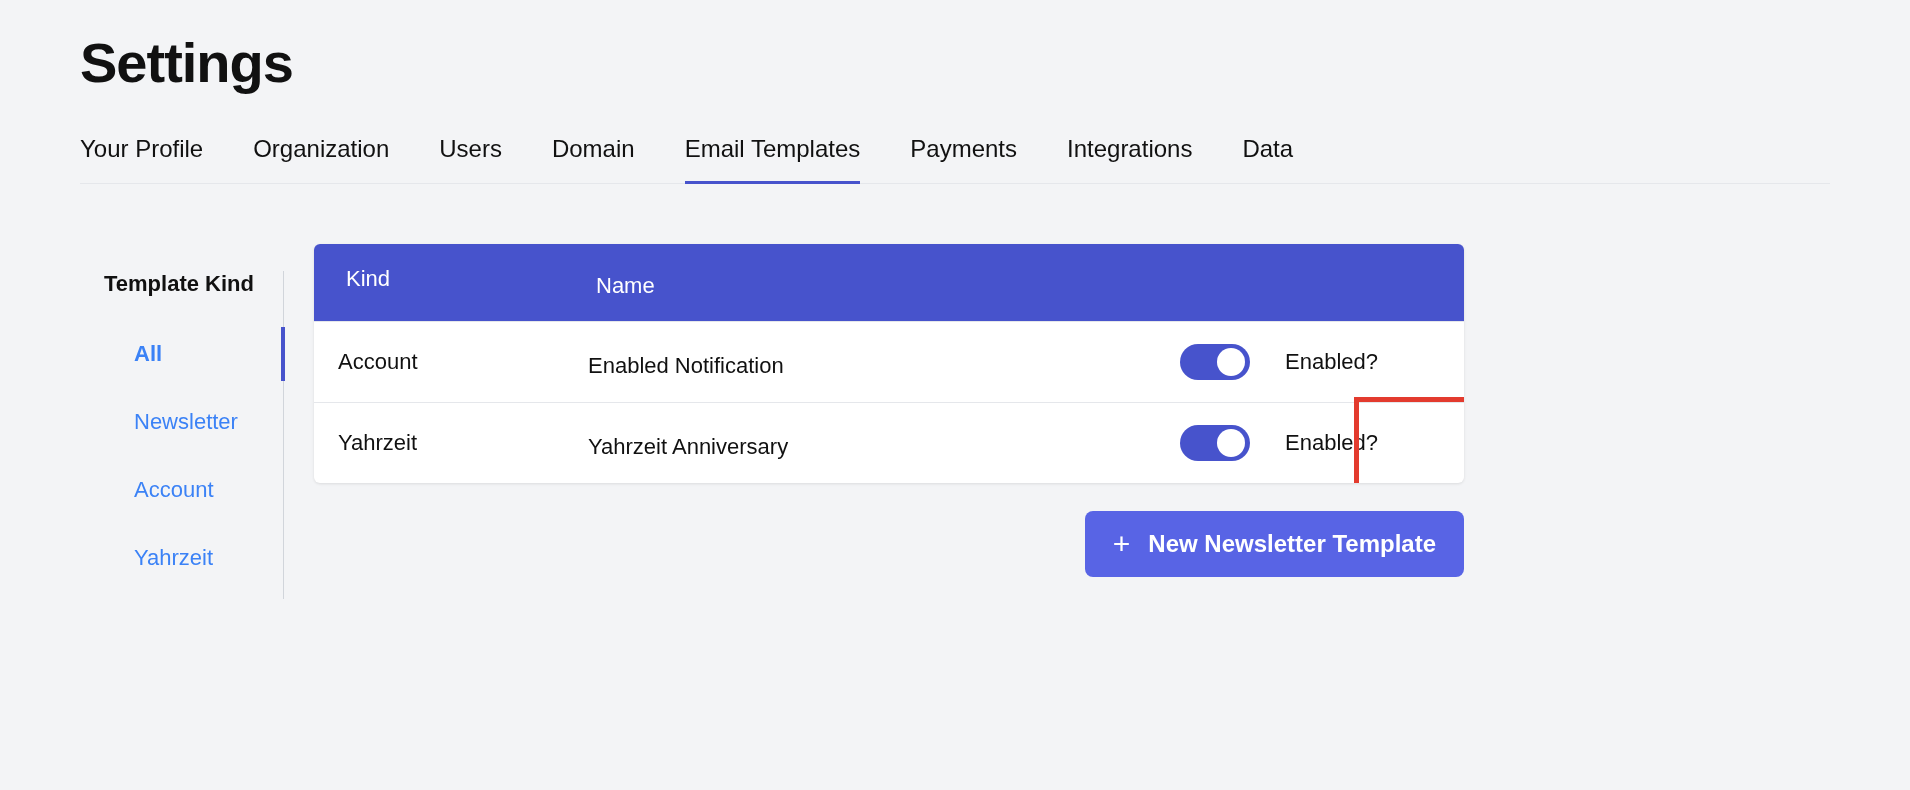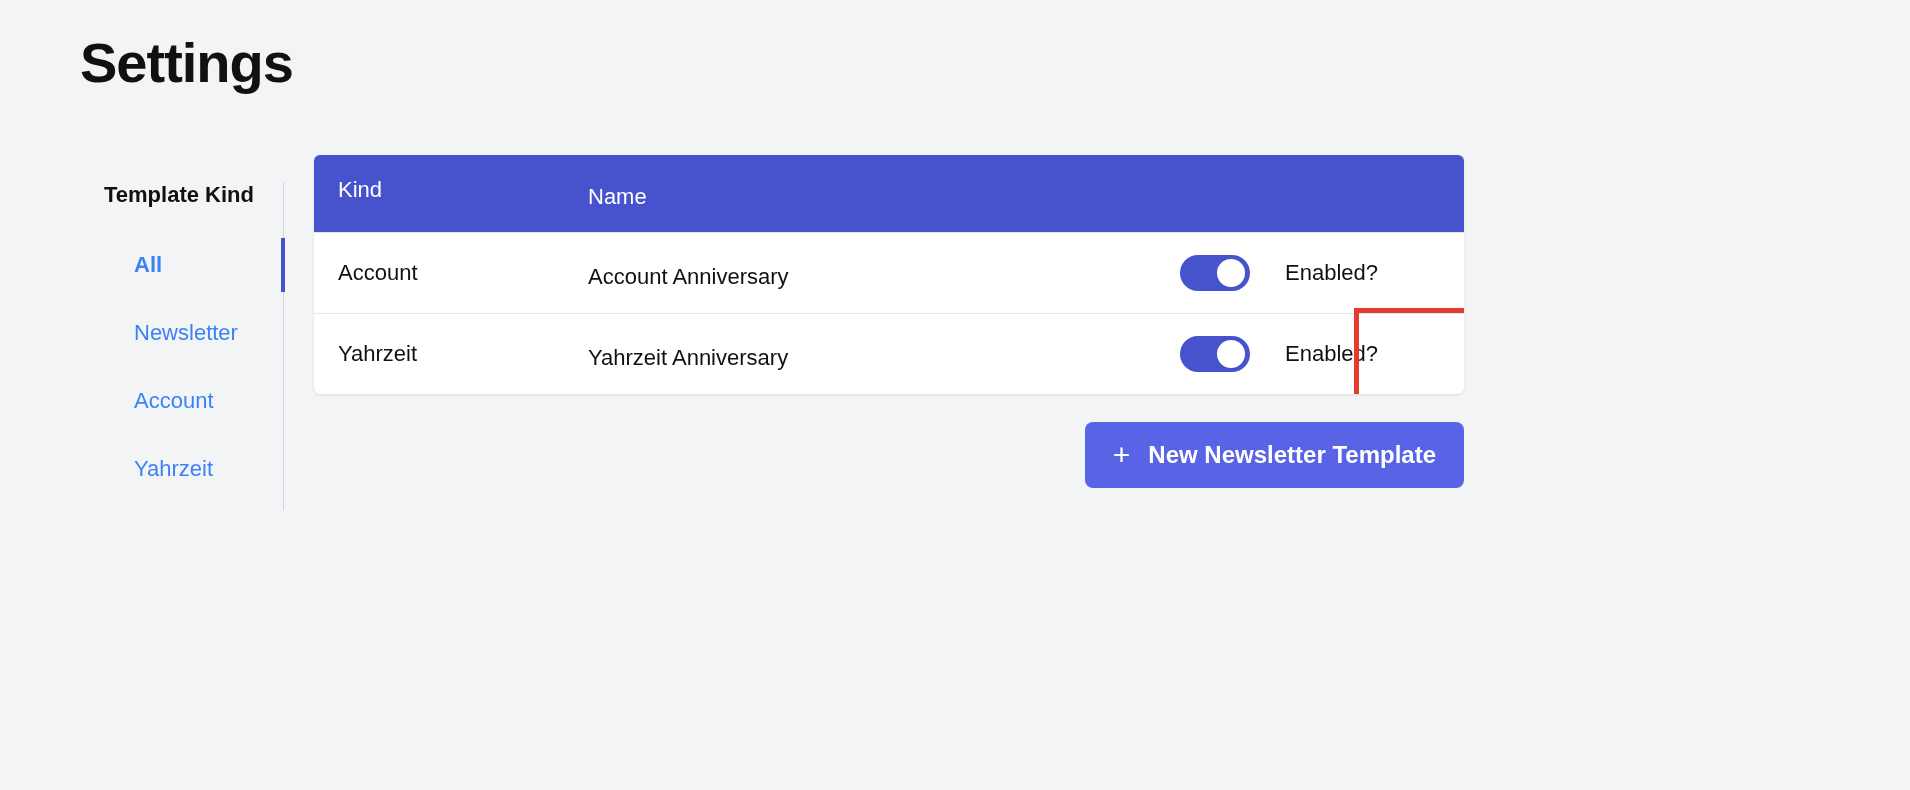--- a/index.html
+++ b/index.html
@@ -92,21 +92,21 @@
       background: #fff;
       border-radius: 6px;
       box-shadow: 0 1px 3px rgba(0,0,0,0.1);
       overflow: hidden;
     }
     .table-header {
       display: flex;
       background: #4753cc;
       color: #fff;
       font-size: 22px;
-      padding: 22px 24px;
+      padding: 22px 32px;
     }
     .col-kind { width: 250px; }
     .col-name { flex: 1; margin-top: 7px; }
     .col-enabled { width: 260px; display: flex; align-items: center; gap: 35px; }
     .table-row {
       display: flex;
       padding: 22px 24px;
       font-size: 22px;
       border-top: 1px solid #e5e7eb;
       align-items: center;
@@ -170,40 +170,50 @@
       font-weight: 300;
       line-height: 1;
     }
   </style>
 </head>
 <body>
 
 <div class="page">
   <h1 class="page-title">Settings</h1>
 
+  <div class="tabs">
+    <div class="tab">Your Profile</div>
+    <div class="tab">Organization</div>
+    <div class="tab">Users</div>
+    <div class="tab">Domain</div>
+    <div class="tab active">Email Templates</div>
+    <div class="tab">Payments</div>
+    <div class="tab">Integrations</div>
+    <div class="tab">Data</div>
+  </div>
 
   <div class="content">
     <div class="sidebar">
       <div class="sidebar-heading">Template Kind</div>
       <div class="sidebar-item active">All</div>
       <div class="sidebar-item">Newsletter</div>
       <div class="sidebar-item">Account</div>
       <div class="sidebar-item">Yahrzeit</div>
     </div>
 
     <div class="main">
       <div class="table">
         <div class="table-header">
           <div class="col-kind">Kind</div>
           <div class="col-name">Name</div>
           <div class="col-enabled"></div>
         </div>
         <div class="table-row">
           <div class="col-kind">Account</div>
-          <div class="col-name">Account Anniversary</div>
+          <div class="col-name">Enabled Notification</div>
           <div class="col-enabled">
             <div class="toggle"></div>
             <span>Enabled?</span>
           </div>
         </div>
         <div class="table-row">
           <div class="col-kind">Yahrzeit</div>
           <div class="col-name">Yahrzeit Anniversary</div>
           <div class="col-enabled">
             <div class="toggle"></div>

